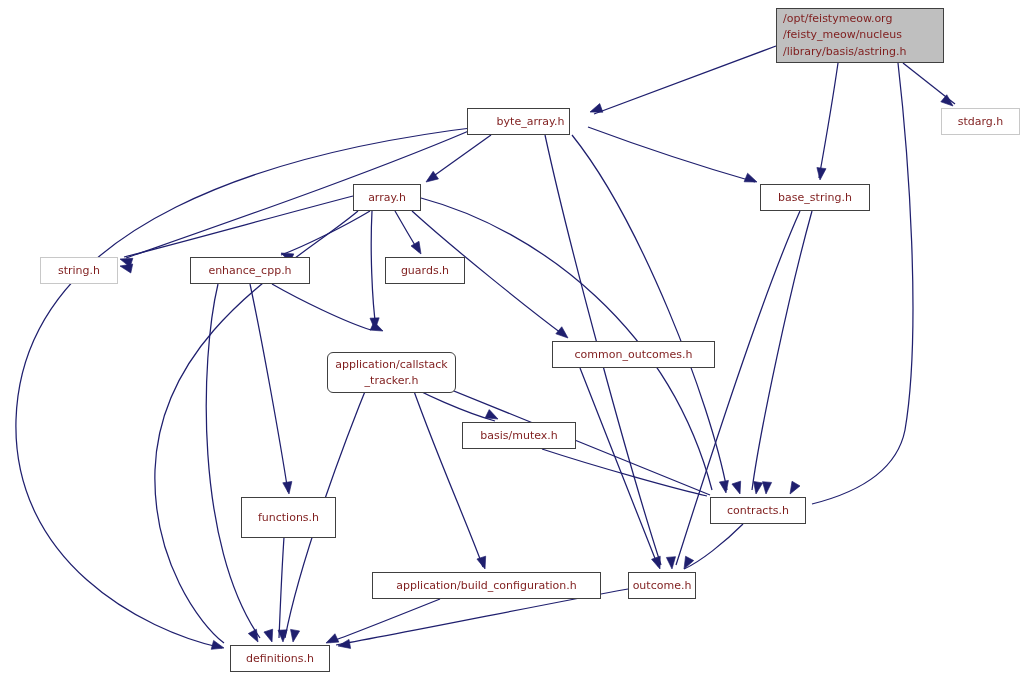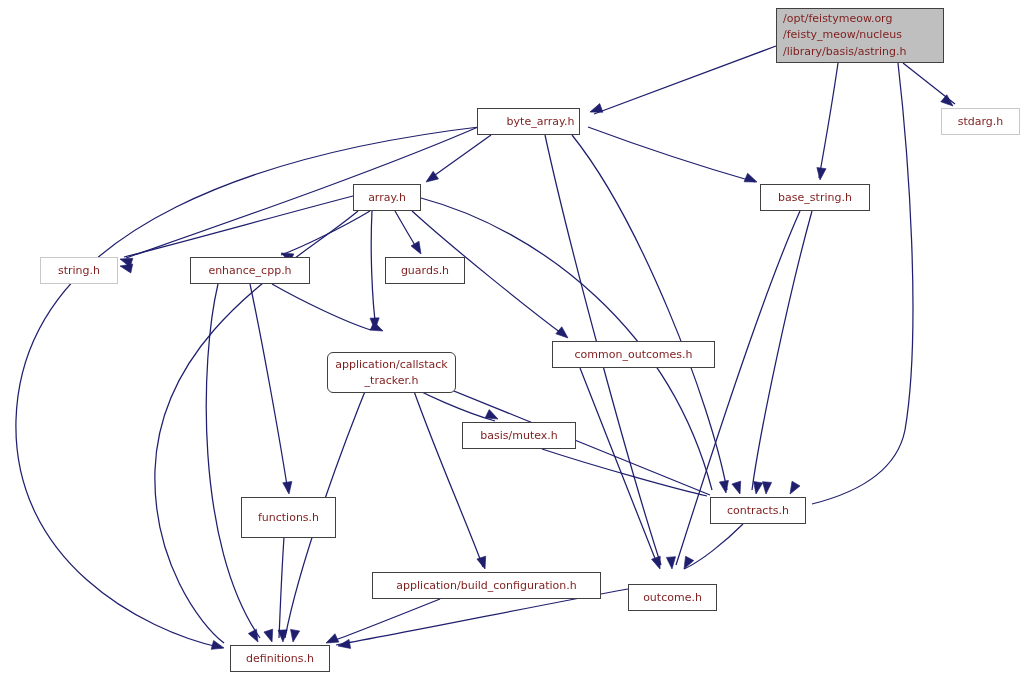--- a/index.html
+++ b/index.html
@@ -129,29 +129,29 @@
       <polygon points="0,0 -12,-4.6 -12,4.6" class="edge-head" transform="translate(283,642) rotate(88)"></polygon>
       <polygon points="0,0 -12,-4.6 -12,4.6" class="edge-head" transform="translate(293,642) rotate(100)"></polygon>
       <polygon points="0,0 -12,-4.6 -12,4.6" class="edge-head" transform="translate(326,643) rotate(155)"></polygon>
       <polygon points="0,0 -12,-4.6 -12,4.6" class="edge-head" transform="translate(338,646) rotate(170)"></polygon>
     </svg>
   <div id="node-layer">
       <div class="node-box root" style="left: 776px; top: 8px; width: 168px; height: 55px;"><span>/opt/feistymeow.org
 /feisty_meow/nucleus
 /library/basis/astring.h</span></div>
       <div class="node-box external" style="left: 941px; top: 108px; width: 79px; height: 27px;"><span>stdarg.h</span></div>
-      <div class="node-box" style="left: 477px; top: 108px; width: 103px; height: 27px; padding-left: 24px;"><span>byte_array.h</span></div>
+      <div class="node-box" style="left: 467px; top: 108px; width: 103px; height: 27px; padding-left: 24px;"><span>byte_array.h</span></div>
       <div class="node-box" style="left: 760px; top: 184px; width: 110px; height: 27px;"><span>base_string.h</span></div>
       <div class="node-box" style="left: 353px; top: 184px; width: 68px; height: 27px;"><span>array.h</span></div>
       <div class="node-box external" style="left: 40px; top: 257px; width: 78px; height: 27px;"><span>string.h</span></div>
       <div class="node-box" style="left: 190px; top: 257px; width: 120px; height: 27px;"><span>enhance_cpp.h</span></div>
       <div class="node-box" style="left: 385px; top: 257px; width: 80px; height: 27px;"><span>guards.h</span></div>
       <div class="node-box" style="left: 327px; top: 352px; width: 129px; height: 41px; border-radius: 6px;"><span>application/callstack
 _tracker.h</span></div>
       <div class="node-box" style="left: 507px; top: 341px; width: 163px; height: 27px; margin-left: 45px;"><span>common_outcomes.h</span></div>
       <div class="node-box" style="left: 462px; top: 422px; width: 114px; height: 27px;"><span>basis/mutex.h</span></div>
       <div class="node-box" style="left: 241px; top: 497px; width: 95px; height: 41px;"><span>functions.h</span></div>
       <div class="node-box" style="left: 710px; top: 497px; width: 96px; height: 27px;"><span>contracts.h</span></div>
       <div class="node-box" style="left: 372px; top: 572px; width: 229px; height: 27px;"><span>application/build_configuration.h</span></div>
-      <div class="node-box" style="left: 628px; top: 584px; width: 89px; height: 27px;"><span>outcome.h</span></div>
+      <div class="node-box" style="left: 628px; top: 572px; width: 68px; height: 27px;"><span>outcome.h</span></div>
       <div class="node-box" style="left: 230px; top: 645px; width: 100px; height: 27px;"><span>definitions.h</span></div>
     </div>
 </div>
 
 </body></html>

